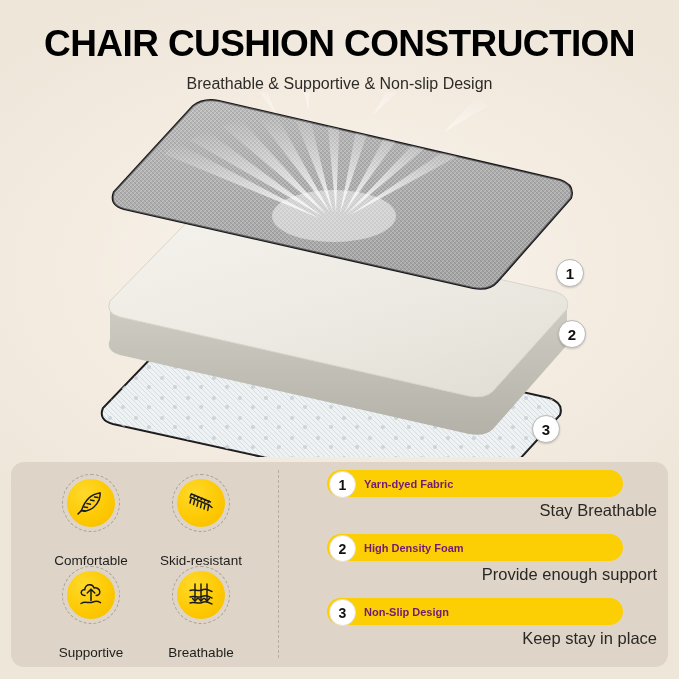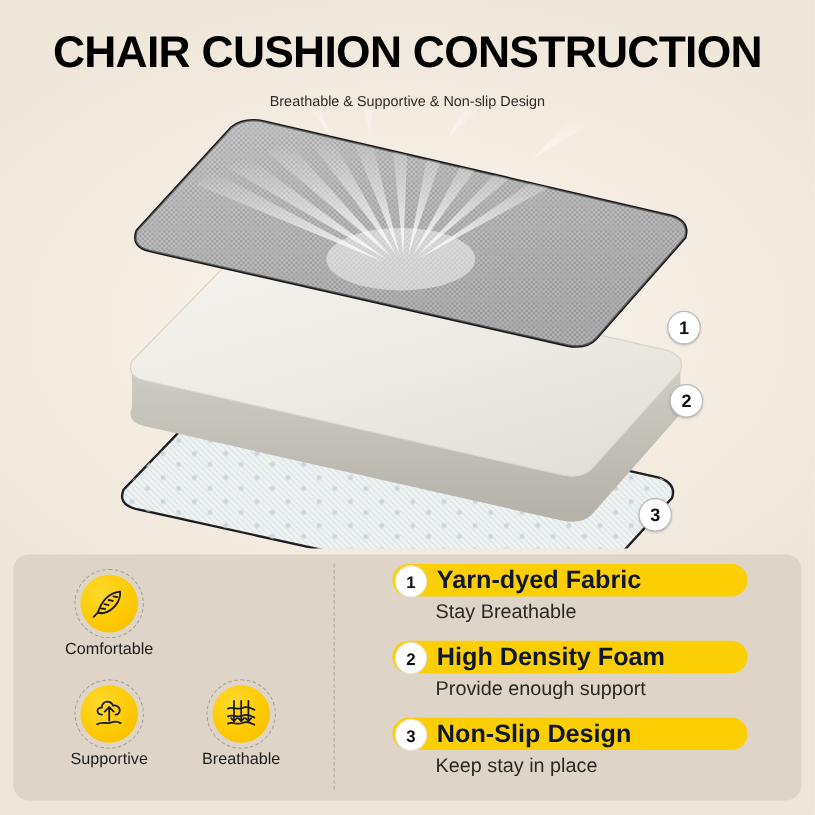--- a/index.html
+++ b/index.html
@@ -23,21 +23,21 @@
   .title{
     margin:0;padding-top:22px;
     font-size:37px;line-height:44px;
     font-weight:bold;letter-spacing:-0.6px;
     color:#000000;
     font-family:"Liberation Sans", sans-serif;
     white-space:nowrap;
   }
   .subtitle{
     margin:0;padding-top:6px;
-    font-size:12px;line-height:24px;
+    font-size:16px;line-height:24px;
     color:#2d2b28;font-weight:400;
     white-space:nowrap;
   }
 
   
   .diagram{position:absolute;left:0;top:92px;width:679px;height:365px;}
   .l1-svg{position:absolute;left:0;top:0;}
 
   
   .badge{
@@ -87,21 +87,21 @@
     border:1px dashed #a9a093;
     display:flex;align-items:center;justify-content:center;
     background:transparent;
   }
   .ico-disc{
     width:48px;height:48px;border-radius:50%;
     background:radial-gradient(circle at 35% 30%,#ffd92b 0%,#fdc800 60%,#f3bc00 100%);
     display:flex;align-items:center;justify-content:center;
   }
   .feat-label{
-    margin-top:1px;
+    margin-top:21px;
     font-size:13.5px;color:#1e1d1b;
     white-space:nowrap;
   }
 
   
   .speclist{
     position:absolute;left:316px;top:8px;width:330px;height:190px;
   }
   .spec{position:absolute;left:0;width:330px;}
   .spec-0{top:0px;}
@@ -118,27 +118,28 @@
   .pill-num{
     position:absolute;left:2px;top:1px;
     width:25px;height:25px;border-radius:50%;
     background:#ffffff;
     border:1px solid #e8e0d2;
     color:#111;font-size:14px;font-weight:bold;
     display:flex;align-items:center;justify-content:center;
   }
   .pill-title{
     padding-left:37px;
-    font-size:21px;font-weight:bold;color:#0f172a;
+    font-size:11px;font-weight:bold;color:#701a75;
     white-space:nowrap;
   }
   .spec-sub{
     margin-top:4px;padding-left:36px;
     font-size:16.5px;color:#2a2825;
     white-space:nowrap;
+    text-align:right;
   }
 </style>
 </head>
 <body>
 
 <div id="stage">
 
   <div class="bg-grad"></div>
 
   <div class="header">
@@ -284,20 +285,38 @@
                 <path d="M7.5 24.5 L4 28"></path>
                 <path d="M7.5 24.5 L11 24.8 M10 21 L13.5 21.5 M13 17.5 L16.5 18.2
                          M16.5 14 L20 14.8 M20.5 11 L24 11.6"></path>
               </g>
             </svg>
           </div>
         </div>
         <div class="feat-label">Comfortable</div>
       </div>
 
+      <div class="feat feat-1">
+        <div class="ico-ring">
+          <div class="ico-disc">
+            <svg width="34" height="34" viewBox="0 0 34 34">
+              <g fill="none" stroke="#1a1a1a" stroke-width="1.45" stroke-linecap="round">
+                <path d="M6 11 L25 19"></path>
+                <path d="M7.5 8 L26.5 16"></path>
+                <path d="M6.5 9.5 L7.5 8 M10 11 L11 9.3 M13.5 12.4 L14.5 10.7
+                         M17 13.8 L18 12.1 M20.5 15.2 L21.5 13.5 M24 16.6 L25 15"></path>
+                <path d="M7 13 L6 17 M10.5 14.4 L9.5 18.6 M14 15.8 L13 20.2
+                         M17.5 17.2 L16.5 21.6 M21 18.6 L20 23 M24.5 20 L23.7 24.4"></path>
+                <path d="M25 19 L28 21.5"></path>
+              </g>
+            </svg>
+          </div>
+        </div>
+        <div class="feat-label">Skid-resistant</div>
+      </div>
 
       <div class="feat feat-2">
         <div class="ico-ring">
           <div class="ico-disc">
             <svg width="34" height="34" viewBox="0 0 34 34">
               <g fill="none" stroke="#1a1a1a" stroke-width="1.5" stroke-linecap="round" stroke-linejoin="round">
                 <path d="M11 17.5 C7.8 17.5 6.5 15.2 7.6 13.2 C8.3 11.9 9.8 11.5 10.8 11.8
                          C10.6 8.6 13.3 6.5 16 6.8 C18.2 7 19.6 8.5 20.1 10
                          C22.6 9.3 25.5 10.8 25.8 13.6 C26 16 24.2 17.5 22.2 17.5"></path>
                 <path d="M17 22.5 L17 11.5"></path>

